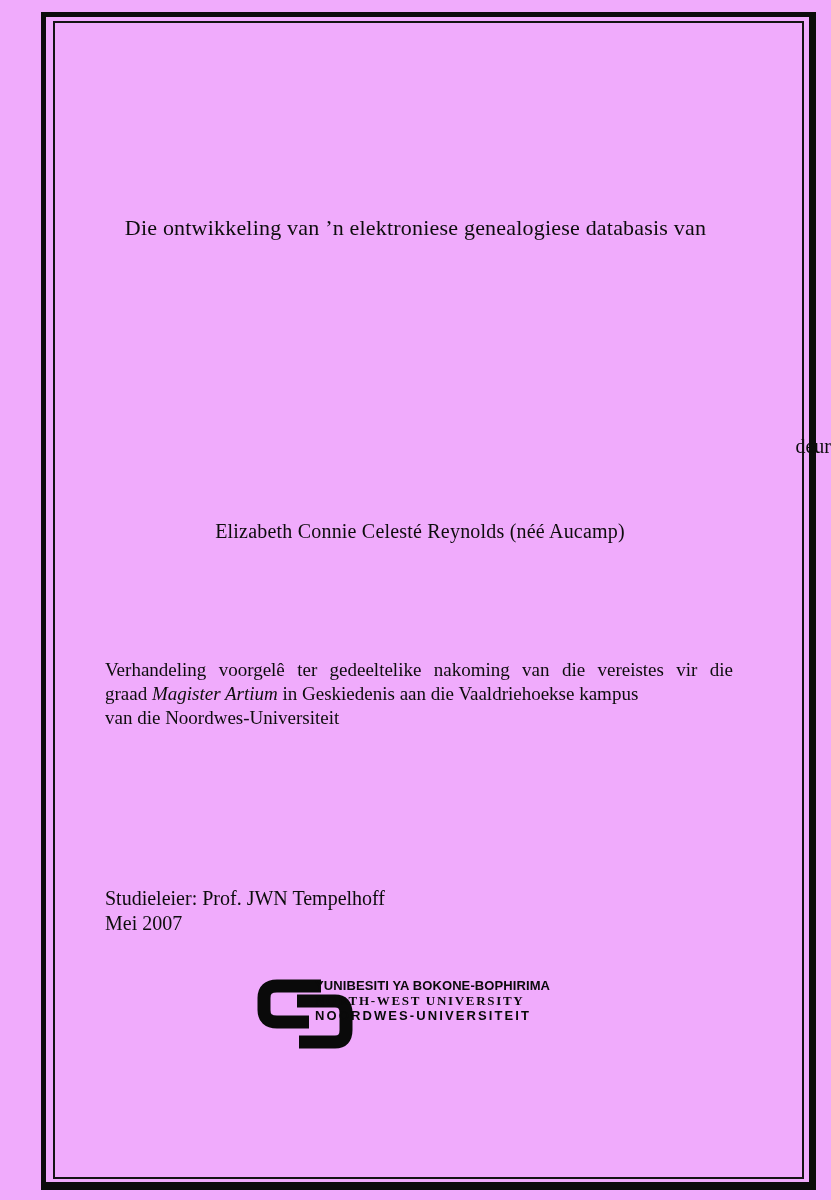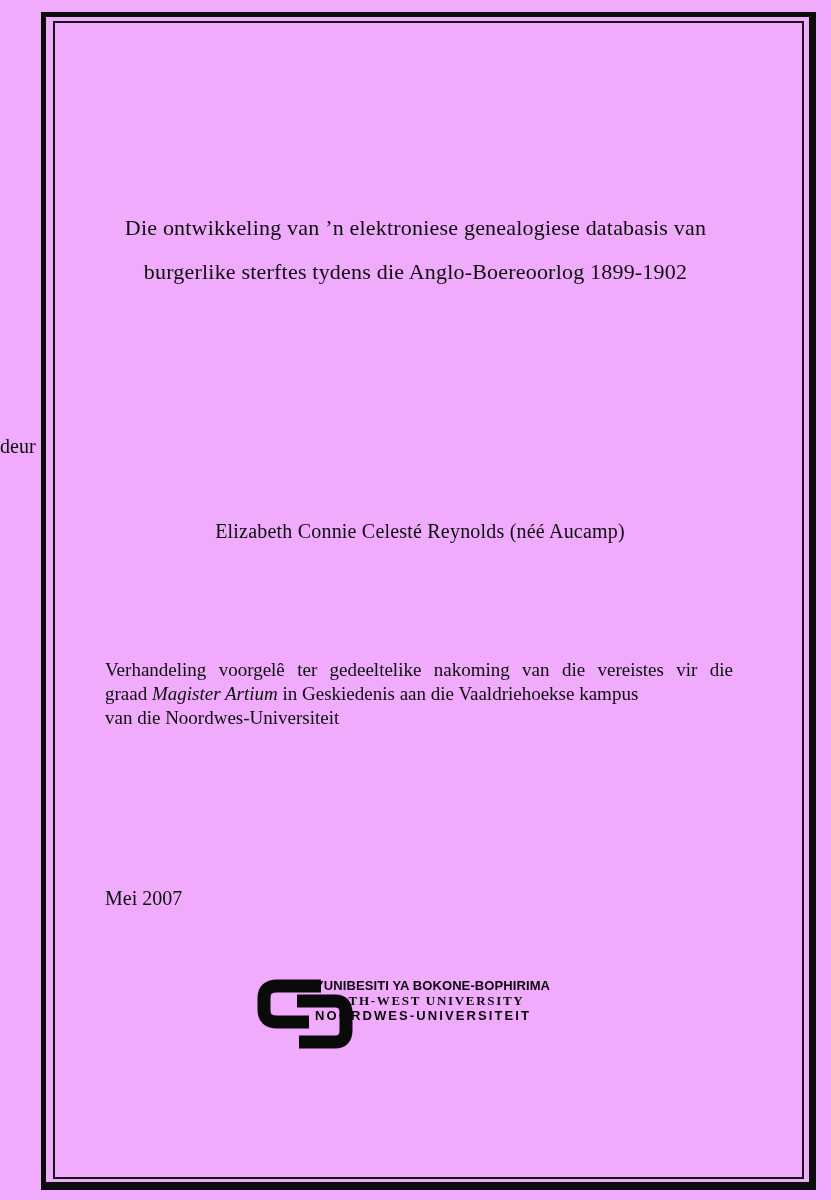--- a/index.html
+++ b/index.html
@@ -19,21 +19,21 @@
     position:absolute; left:53px; top:21px; right:27px; bottom:21px;
     border:2px solid #141414;
   }
   .title {
     position:absolute; left:0; right:0; top:206px;
     text-align:center; font-size:22px; line-height:44px;
     letter-spacing:0.2px; color:#0d0d0d;
   }
   .byline {
     position:absolute; left:0; right:0; top:432px;
-    text-align:left; font-size:20px; line-height:28px; color:#0d0d0d;
+    text-align:right; font-size:20px; line-height:28px; color:#0d0d0d;
   }
   .author {
     position:absolute; left:0; right:0; top:517px;
     text-align:center; font-size:20px; line-height:28px;
     letter-spacing:0.2px; color:#0d0d0d;padding-left:9px;
   }
   .submission {
     position:absolute; left:105px; width:628px; top:658px;
     font-size:19px; line-height:24px; color:#0d0d0d;
   }
@@ -59,34 +59,34 @@
 </head>
 <body>
 
 <div class="page">
 
   <div class="frame-outer"></div>
   <div class="frame-inner"></div>
 
   <div class="title">
     <div>Die ontwikkeling van ’n elektroniese genealogiese databasis van</div>
-    <div>burgerlike sterftes tydens die Anglo-Boereoorlog 1899-1902</div>
   </div>
 
   <div class="byline">deur</div>
 
   <div class="author">Elizabeth Connie Celesté Reynolds (néé Aucamp)</div>
 
   <div class="submission">
     <div class="just">Verhandeling voorgelê ter gedeeltelike nakoming van die vereistes vir die</div>
     <div><span>graad </span><span class="it">Magister Artium</span><span> in Geskiedenis aan die Vaaldriehoekse kampus</span></div>
     <div>van die Noordwes-Universiteit</div>
   </div>
 
   <div class="credits">
+    <div>Studieleier: Prof. JWN Tempelhoff</div>
     <div>Mei 2007</div>
   </div>
 
   <div class="logo">
     <svg class="logo-mark" width="100" height="76" viewBox="0 0 100 76" aria-hidden="true">
       <path d="M 66 10 H 22 Q 9 10 9 22 V 34 Q 9 46 22 46 H 54" fill="none" stroke="#0a0a0a" stroke-width="13"></path>
       <path d="M 42 25 H 80 Q 91 25 91 37 V 54 Q 91 66 80 66 H 44" fill="none" stroke="#0a0a0a" stroke-width="13"></path>
     </svg>
     <div class="logo-text">
       <div class="lt1">YUNIBESITI YA BOKONE-BOPHIRIMA</div>

